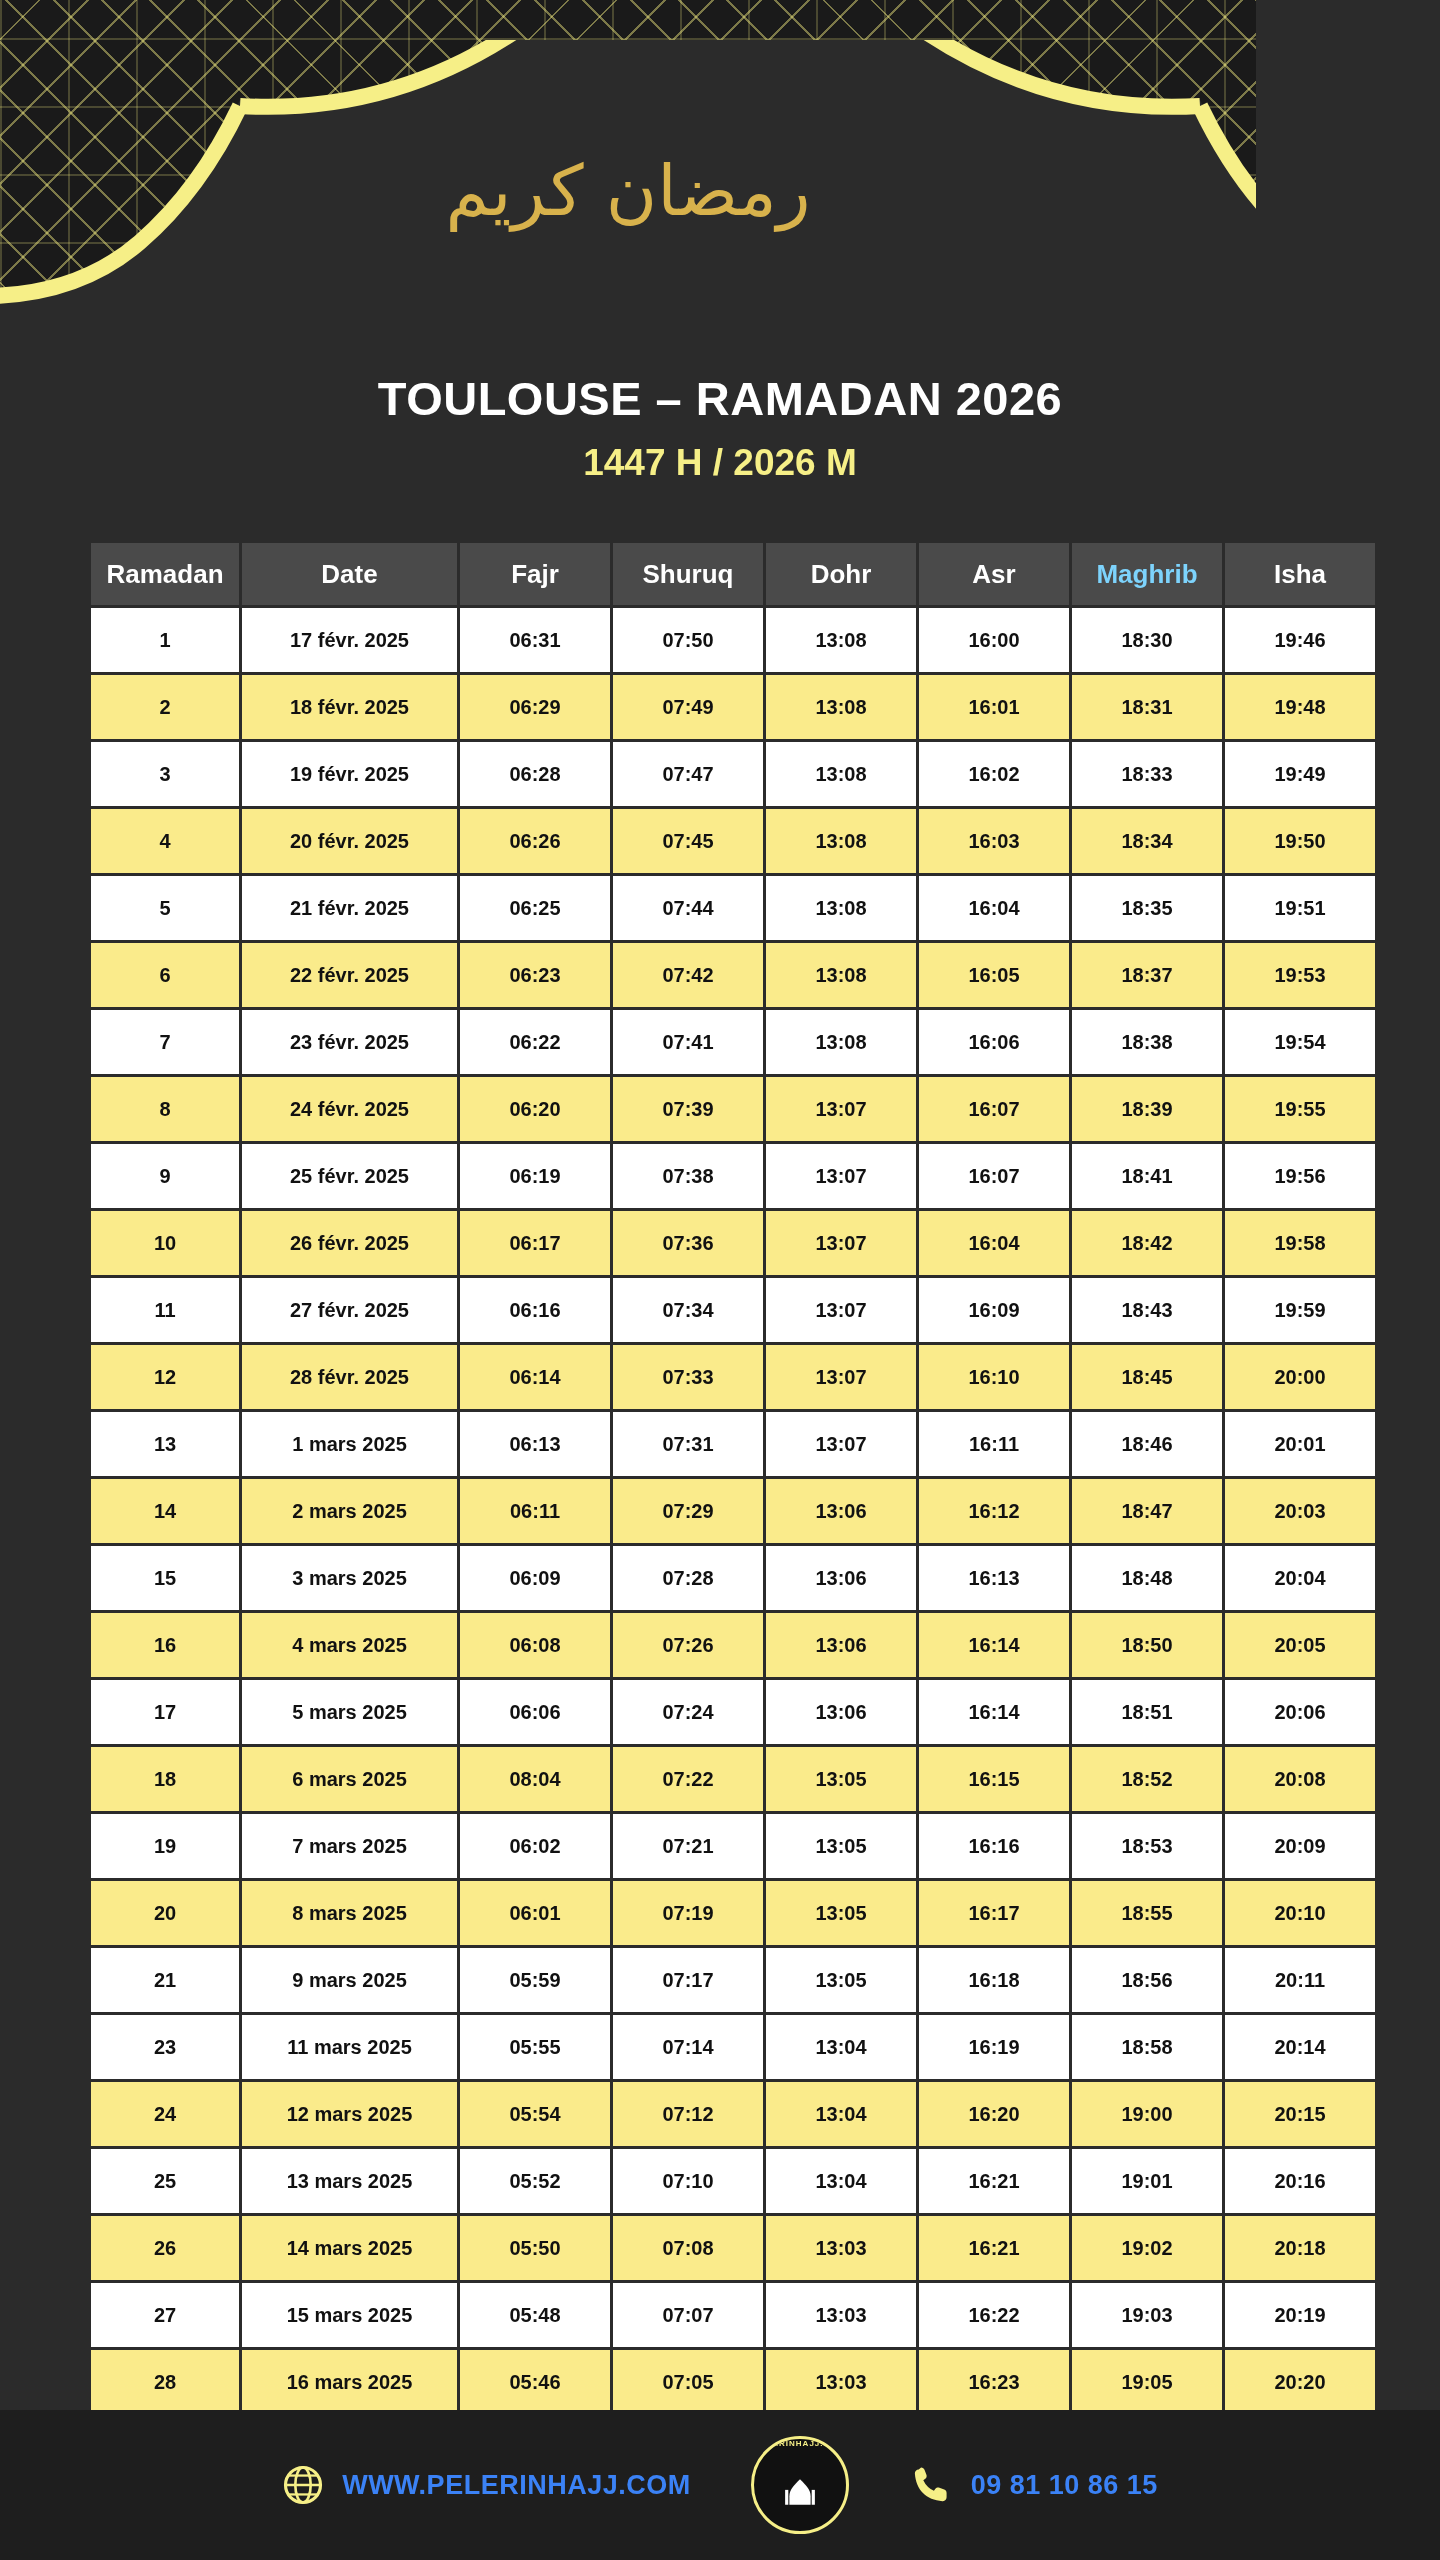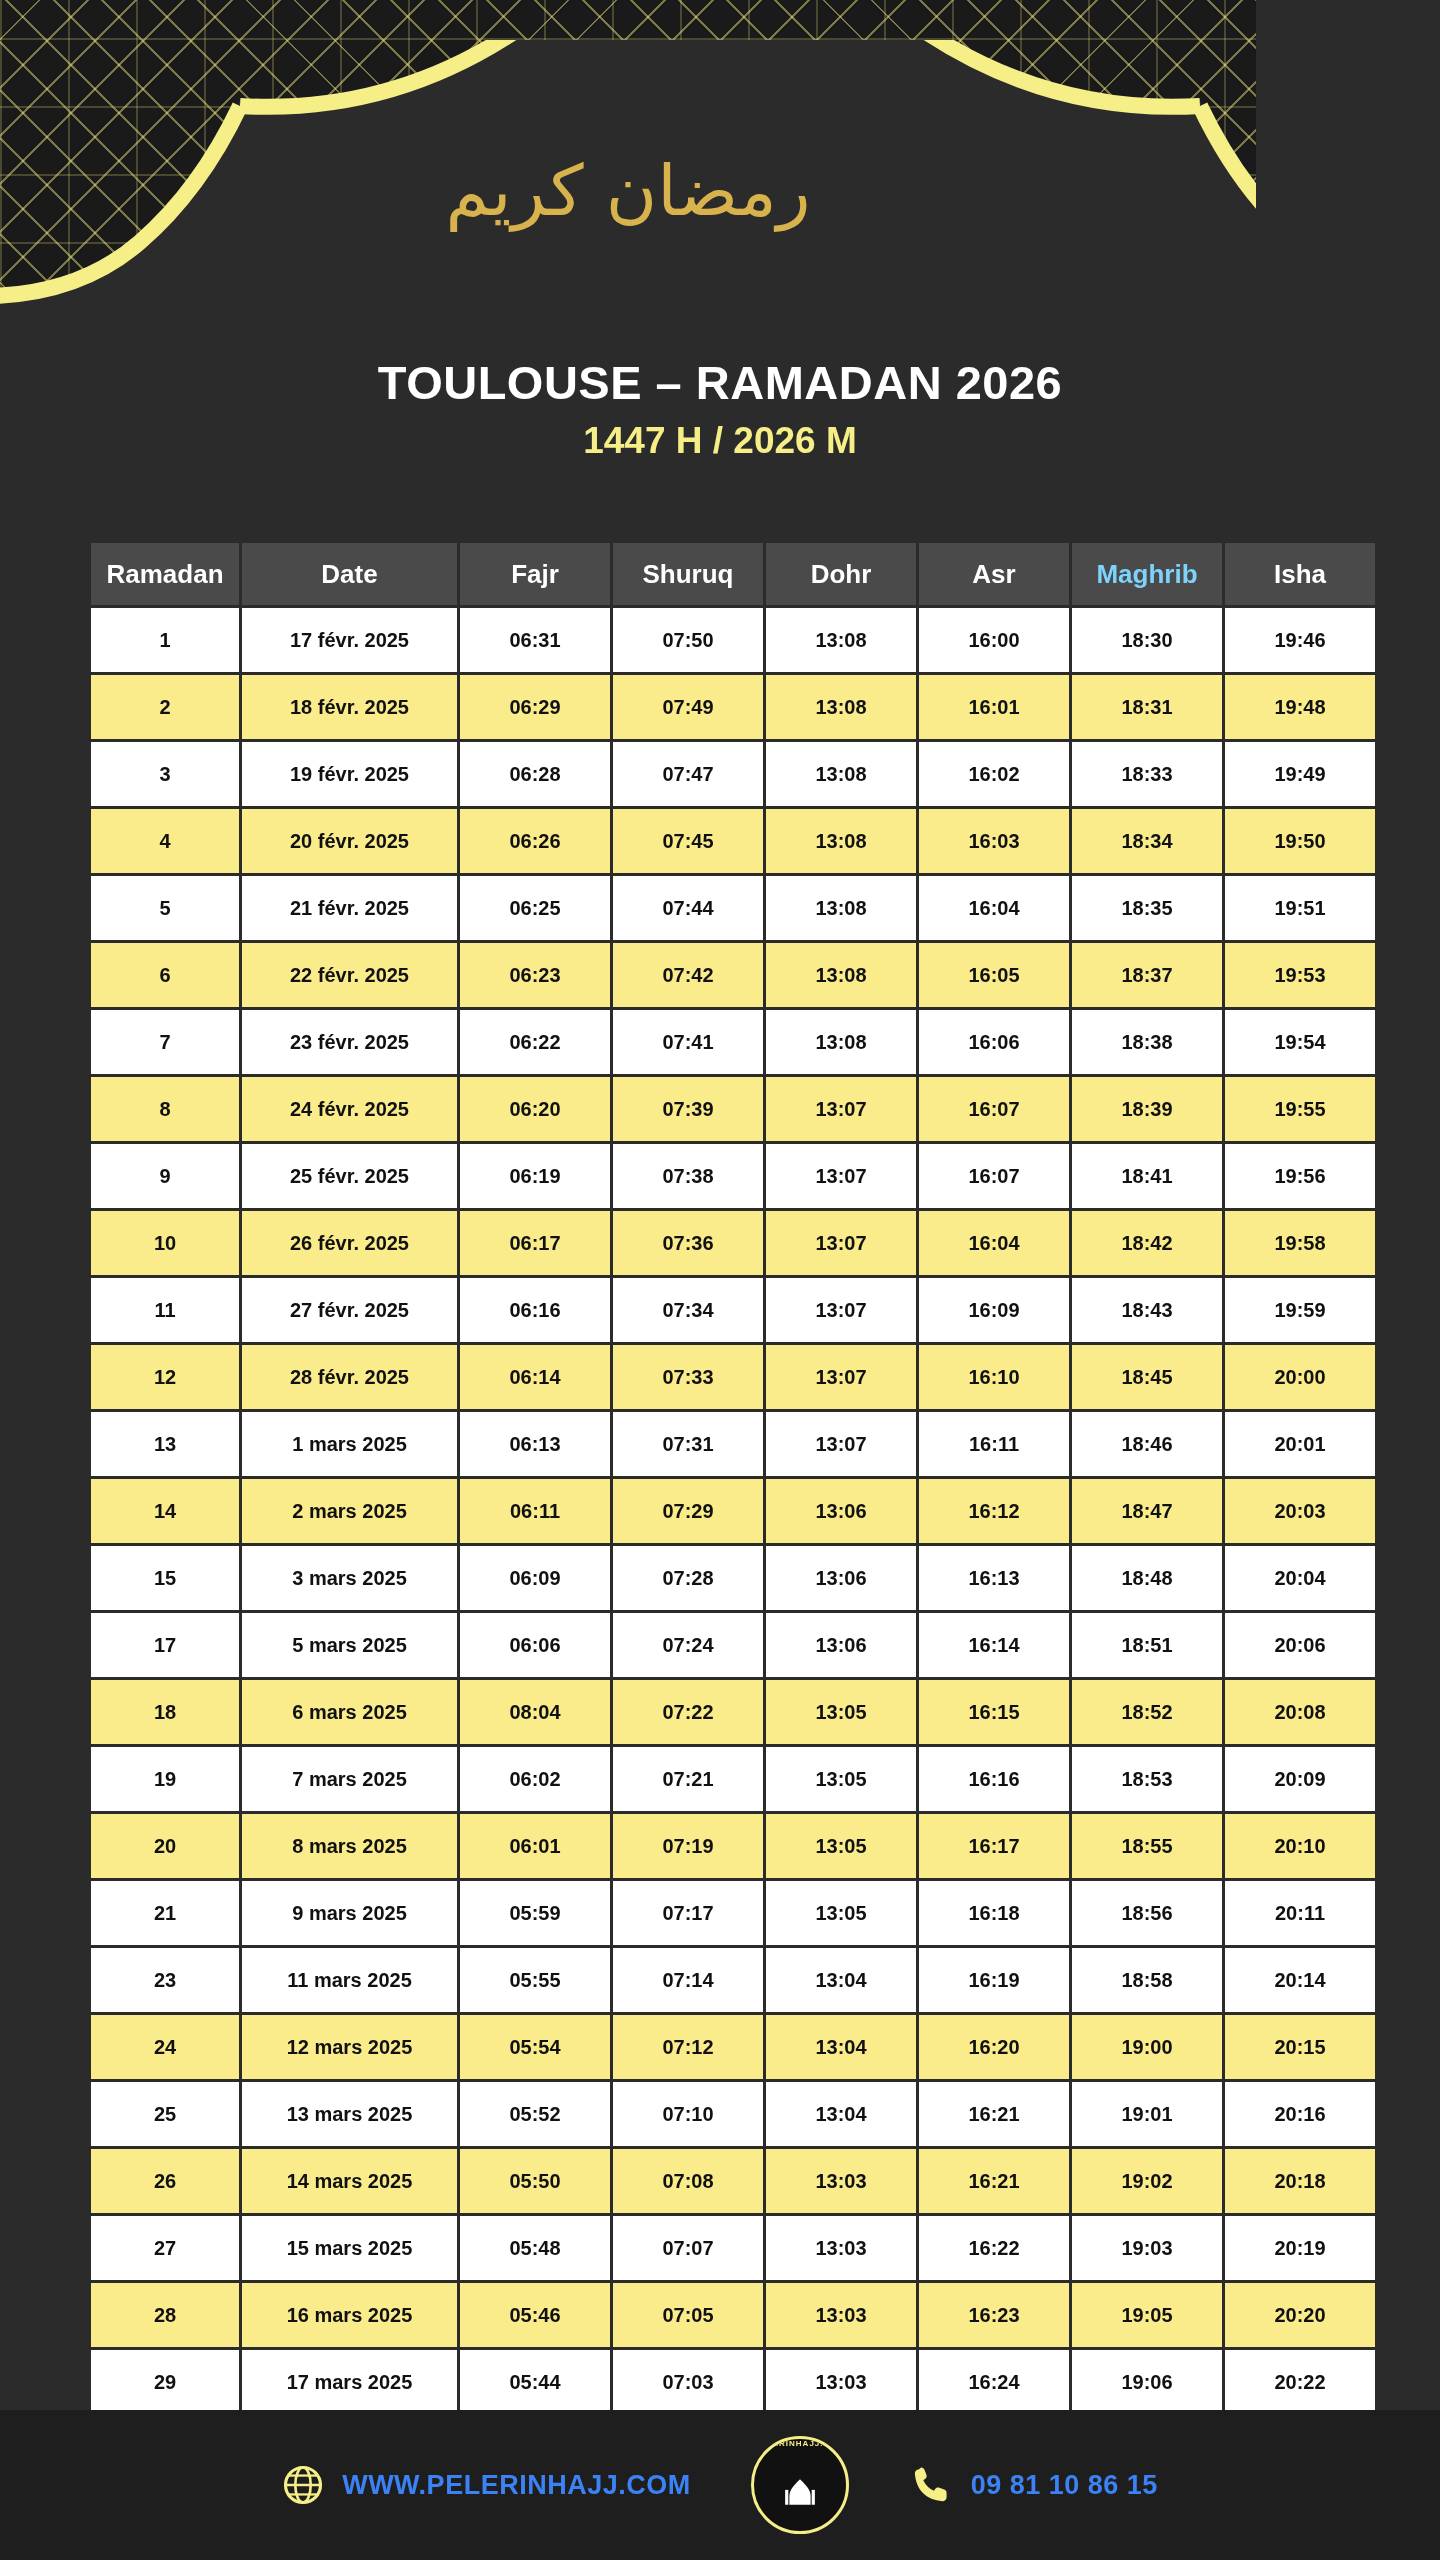--- a/index.html
+++ b/index.html
@@ -59,21 +59,21 @@
     top: 355px;
     left: 0;
     width: 1440px;
     text-align: center;
   }
   .main-title {
     font-size: 47px;
     font-weight: bold;
     letter-spacing: 0.5px;
     color: #ffffff;
-    margin: 0;
+    margin: 16px;
   }
   .sub-title {
     font-size: 37px;
     font-weight: bold;
     color: #f6ef87;
     margin: 10px 0 0 0;
   }
 
   
   .table-wrap {
@@ -369,20 +369,30 @@
           <tr>
             <td>15</td>
             <td>3 mars 2025</td>
             <td class="fajr">06:09</td>
             <td>07:28</td>
             <td>13:06</td>
             <td>16:13</td>
             <td class="maghrib">18:48</td>
             <td>20:04</td>
           </tr>
+          <tr class="alt">
+            <td>16</td>
+            <td>4 mars 2025</td>
+            <td class="fajr">06:08</td>
+            <td>07:26</td>
+            <td>13:06</td>
+            <td>16:14</td>
+            <td class="maghrib">18:50</td>
+            <td>20:05</td>
+          </tr>
           <tr>
             <td>17</td>
             <td>5 mars 2025</td>
             <td class="fajr">06:06</td>
             <td>07:24</td>
             <td>13:06</td>
             <td>16:14</td>
             <td class="maghrib">18:51</td>
             <td>20:06</td>
           </tr>

